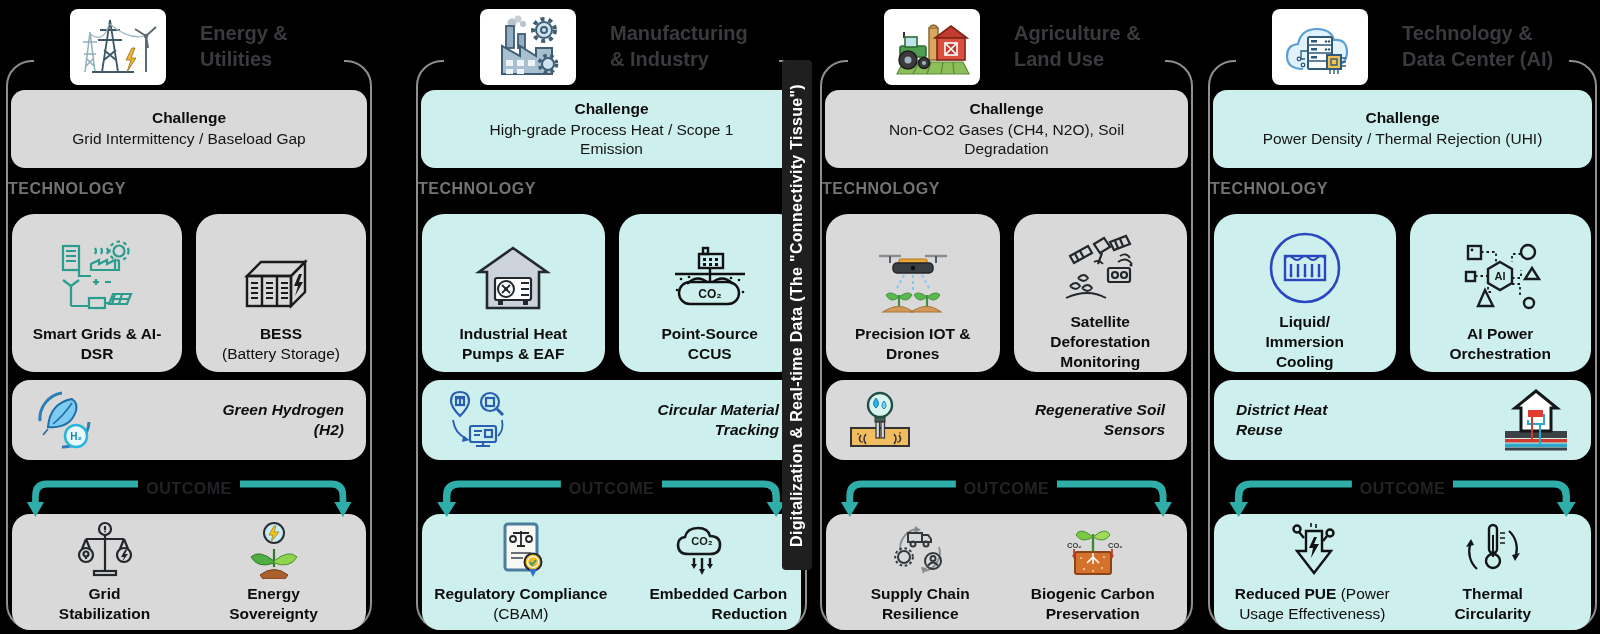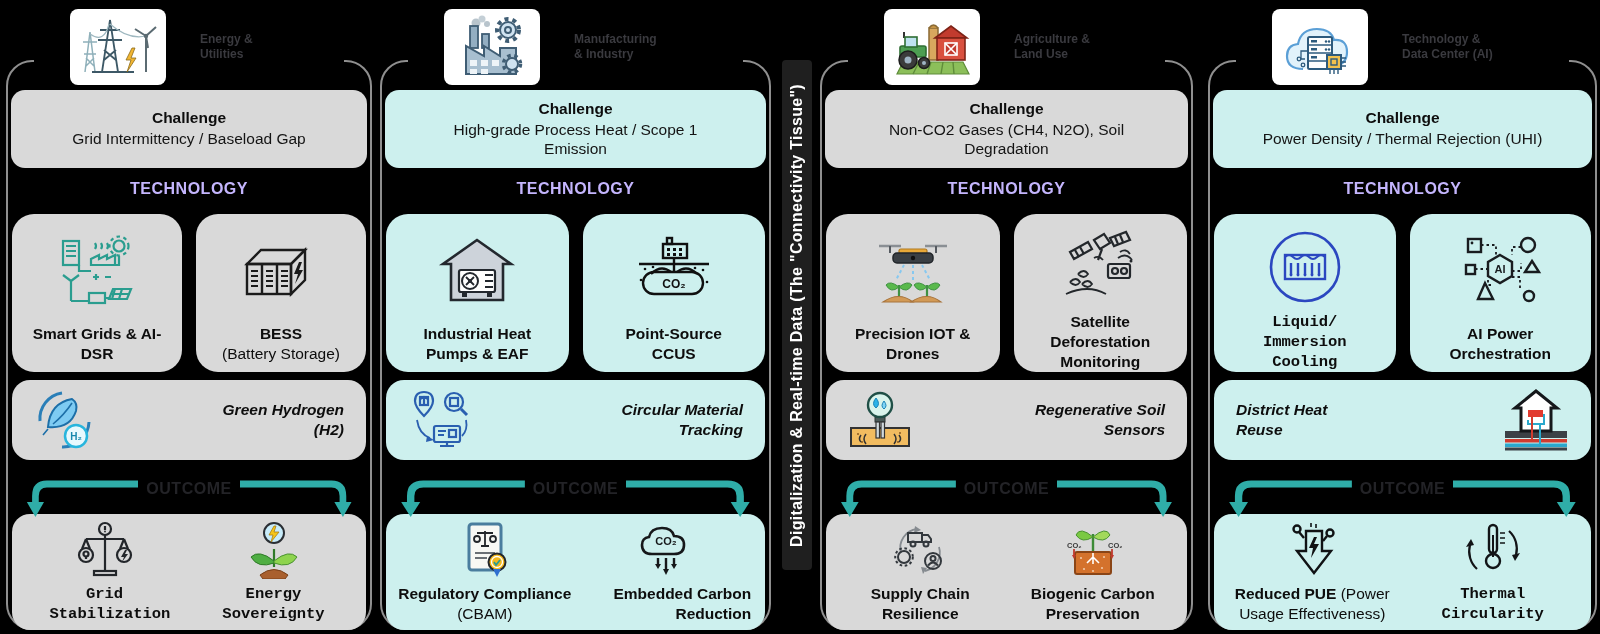--- a/index.html
+++ b/index.html
@@ -9,73 +9,73 @@
     font-family:"Liberation Sans", sans-serif;
     position:relative;
     overflow:hidden;
     color:#111;
   }
   .col {
     position:absolute; top:60px; height:570px;
     border:2.5px solid #8f8f8f; border-radius:26px;
   }
   .col-1 { left:6px;    width:366px; }
-  .col-2 { left:380px;  width:391px; }
+  .col-2 { left:416px;  width:391px; }
   .col-3 { left:820px;  width:373px; }
   .col-4 { left:1208px; width:389px; }
 
   .col-header {
     position:absolute; top:-56px; left:26px; right:26px; height:82px;
     background:#000; display:flex; align-items:center; gap:34px;
     padding-left:36px; z-index:3;
   }
   .icon-tile {
     width:96px; height:76px; background:#fff; border-radius:8px; flex:none;
     display:flex; align-items:center; justify-content:center;
   }
-  .col-title { font-size:12px; font-weight:bold; color:#3a3a3f; line-height:1.28; }
+  .col-title { font-size:20px; font-weight:bold; color:#3a3a3f; line-height:1.28; }
 
   .fill-gray { background:#d9d9d9; }
   .fill-cyan { background:#cdf0ee; }
 
   .challenge {
     margin:28px 3px 0; border-radius:14px; height:78px;
     display:flex; flex-direction:column; justify-content:center;
     text-align:center; padding:6px 14px;
   }
   .challenge-head { font-weight:bold; font-size:15.5px; color:#0d0d0d; }
   .challenge-body { font-size:15.5px; color:#141414; margin-top:2px; line-height:1.25; }
 
   .section-label {
-    text-align:center; font-weight:bold; font-size:16px;
-    color:#c4b5fd; margin-top:12px; height:20px; letter-spacing:.5px;
+    text-align:left; font-weight:bold; font-size:16px;
+    color:#737373; margin-top:12px; height:20px; letter-spacing:.5px;
   }
 
   .tech-row { display:flex; gap:14px; margin:14px 4px 0; height:158px; }
   .tech-box {
     flex:1; border-radius:22px; display:flex; flex-direction:column;
     align-items:center; padding-top:12px;
   }
-  .tech-box .icon-wrap { height:94px; display:flex; align-items:center; justify-content:center; }
+  .tech-box .icon-wrap { height:94px; display:flex; align-items:flex-end; justify-content:center; }
   .box-label {
     font-size:15.5px; font-weight:bold; color:#0d0d0d; text-align:center;
     line-height:1.3; margin:4px auto 0;
   }
   .box-label .r { font-weight:normal; }
   .box-label .blk { display:block; font-weight:normal; }
 
   .wide-box {
     margin:8px 4px 0; border-radius:18px; height:80px;
     display:flex; align-items:center; gap:16px; padding:0 22px;
   }
   .wb-text { flex:1; font-size:15.5px; font-weight:bold; line-height:1.3; color:#0d0d0d;font-style:italic; }
   .align-right { text-align:right; } .align-left { text-align:left; }
   .wb-inner { display:inline-block; }
 
-  .mw110 { max-width:110px;font-family:Liberation Mono, monospace; } .mw130 { max-width:130px; }
+  .mw110 { max-width:110px; } .mw130 { max-width:130px; }
   .mw140 { max-width:140px; } .mw150 { max-width:150px; } .mw165 { max-width:165px; }
   .mw170 { max-width:170px;text-align:right; } .mw190 { max-width:190px; } .mw200 { max-width:200px; }
 
   .outcome-row {
     position:relative; z-index:2; margin-top:18px; height:40px;
     display:flex; align-items:flex-start; padding:0 16px; gap:8px;
     overflow:visible;
   }
   .outcome-row .olabel {
     font-weight:bold; font-size:16px; color:#232327; margin-top:2px;

